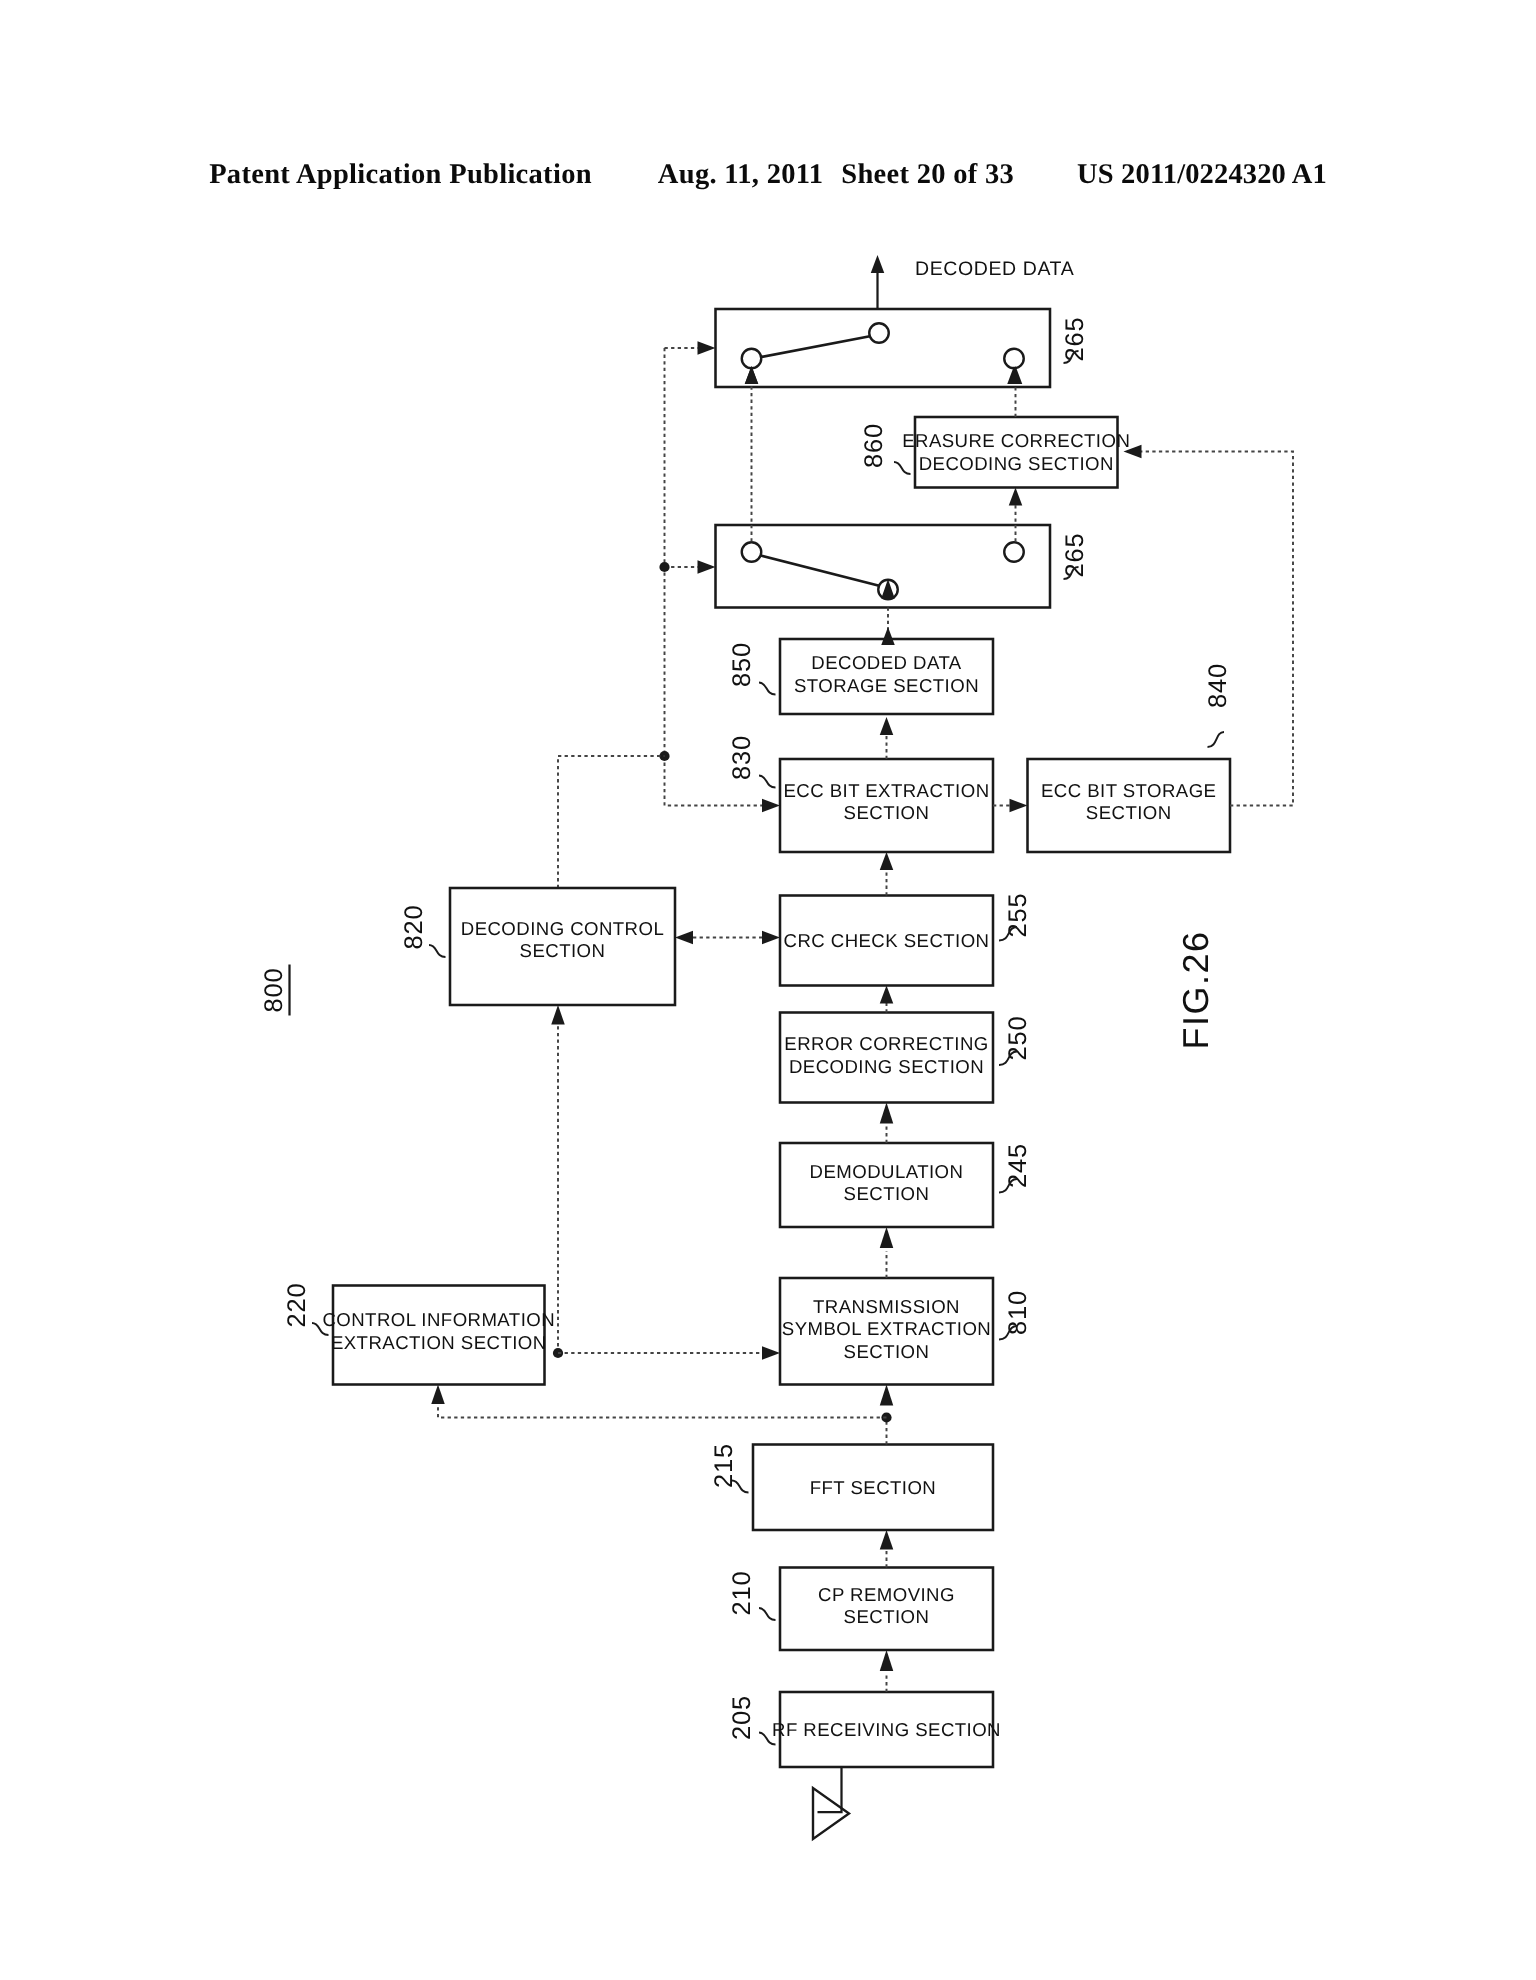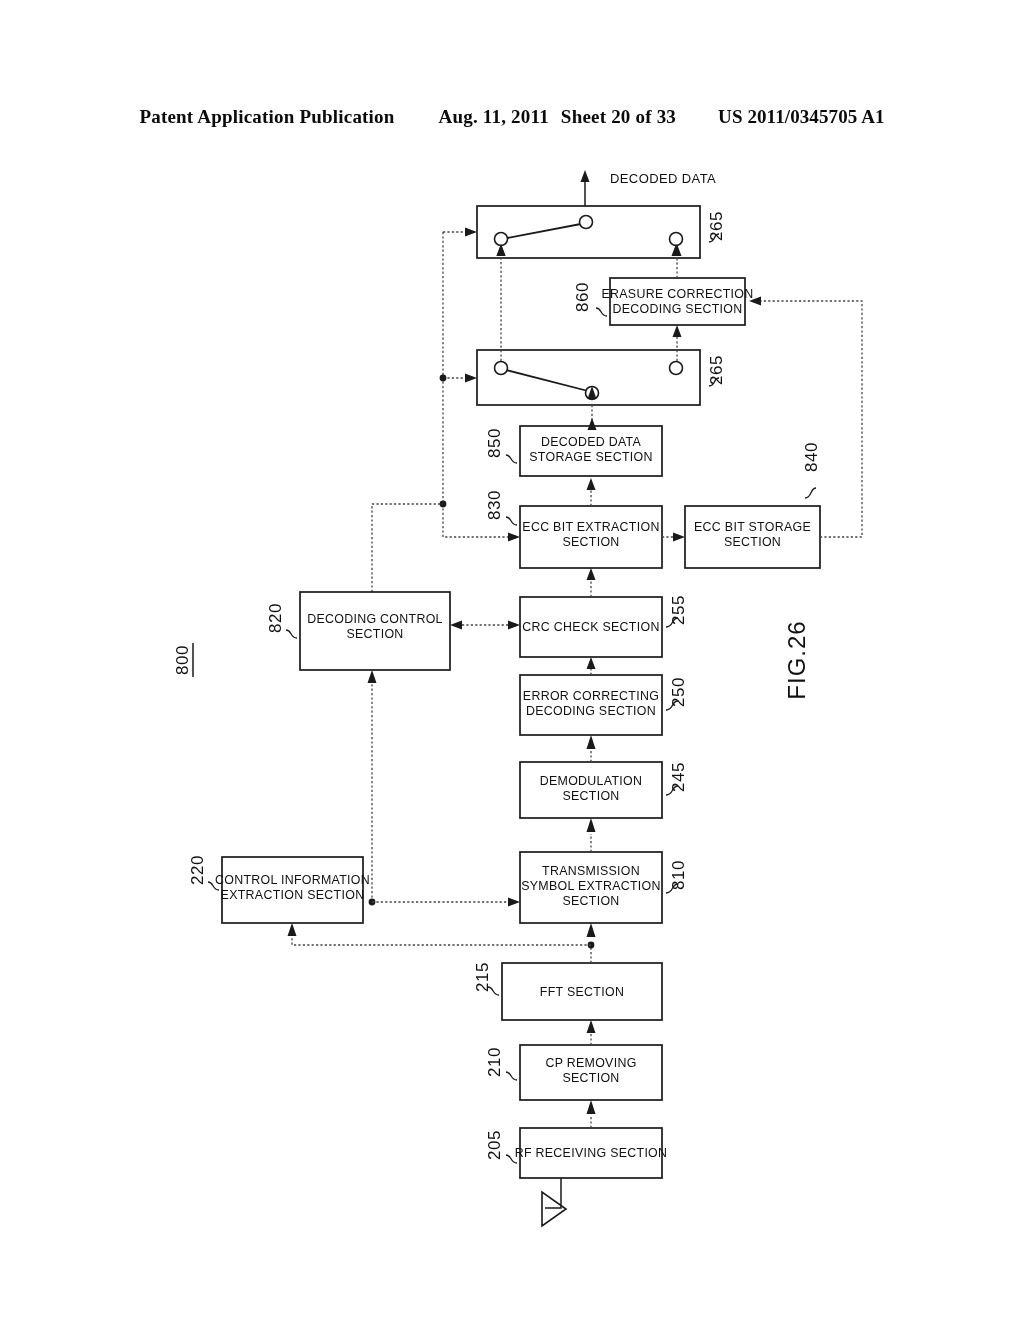--- a/index.html
+++ b/index.html
@@ -120,21 +120,21 @@
 </style>
 </head>
 <body>
 
 <div id="page">
 
   <div id="header">
     <span class="h-pub">Patent Application Publication</span>
     <span class="h-date">Aug. 11, 2011</span>
     <span class="h-sheet">Sheet 20 of 33</span>
-    <span class="h-num">US 2011/0345705 A1</span>
+    <span class="h-num">US 2011/0224320 A1</span>
   </div>
 
   <svg id="fig" viewBox="0 0 1024 1320">
 
     <g transform="translate(188,640) rotate(-90)">
       <text class="dev-num" x="0" y="0">800</text>
       <line class="ln" x1="-17" y1="5" x2="17" y2="5" stroke-width="1.4"></line>
     </g>
 
     <g transform="translate(805,640) rotate(-90)">

